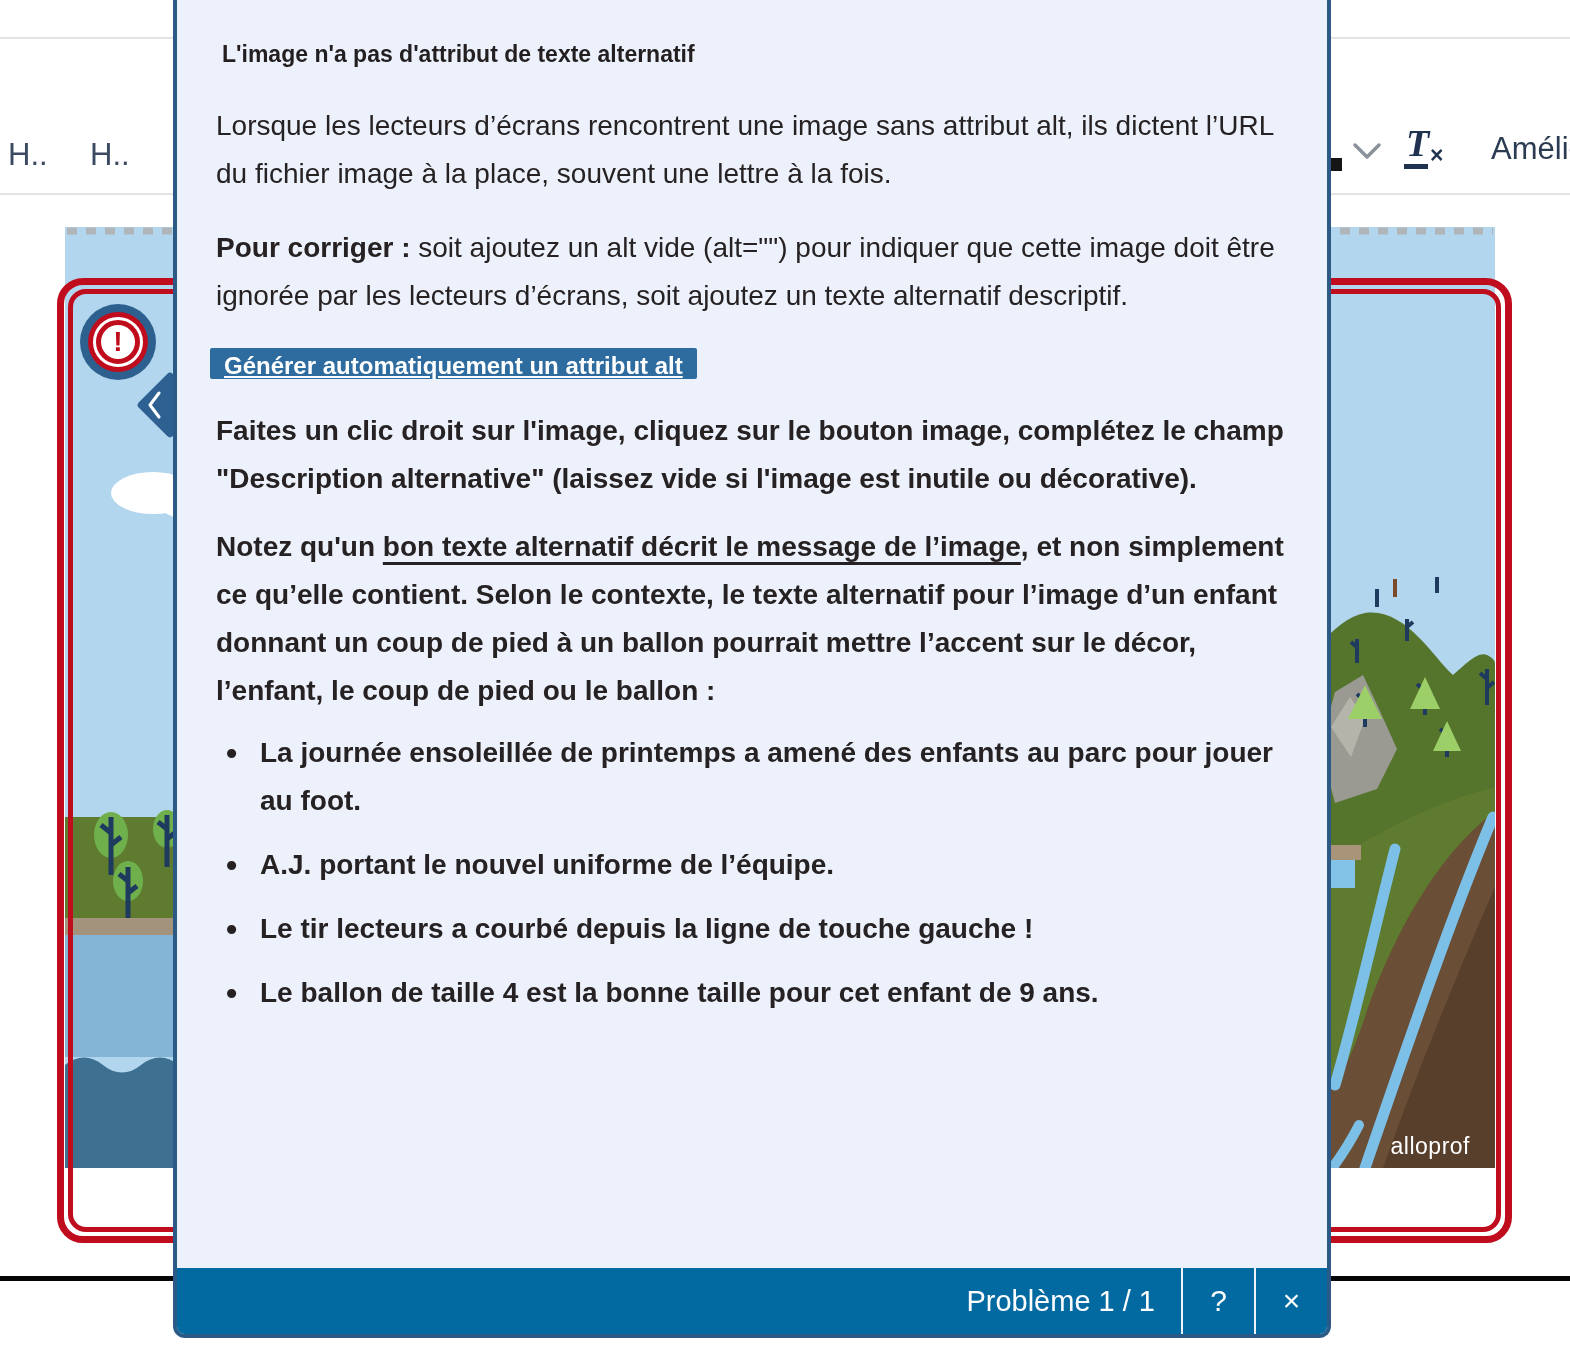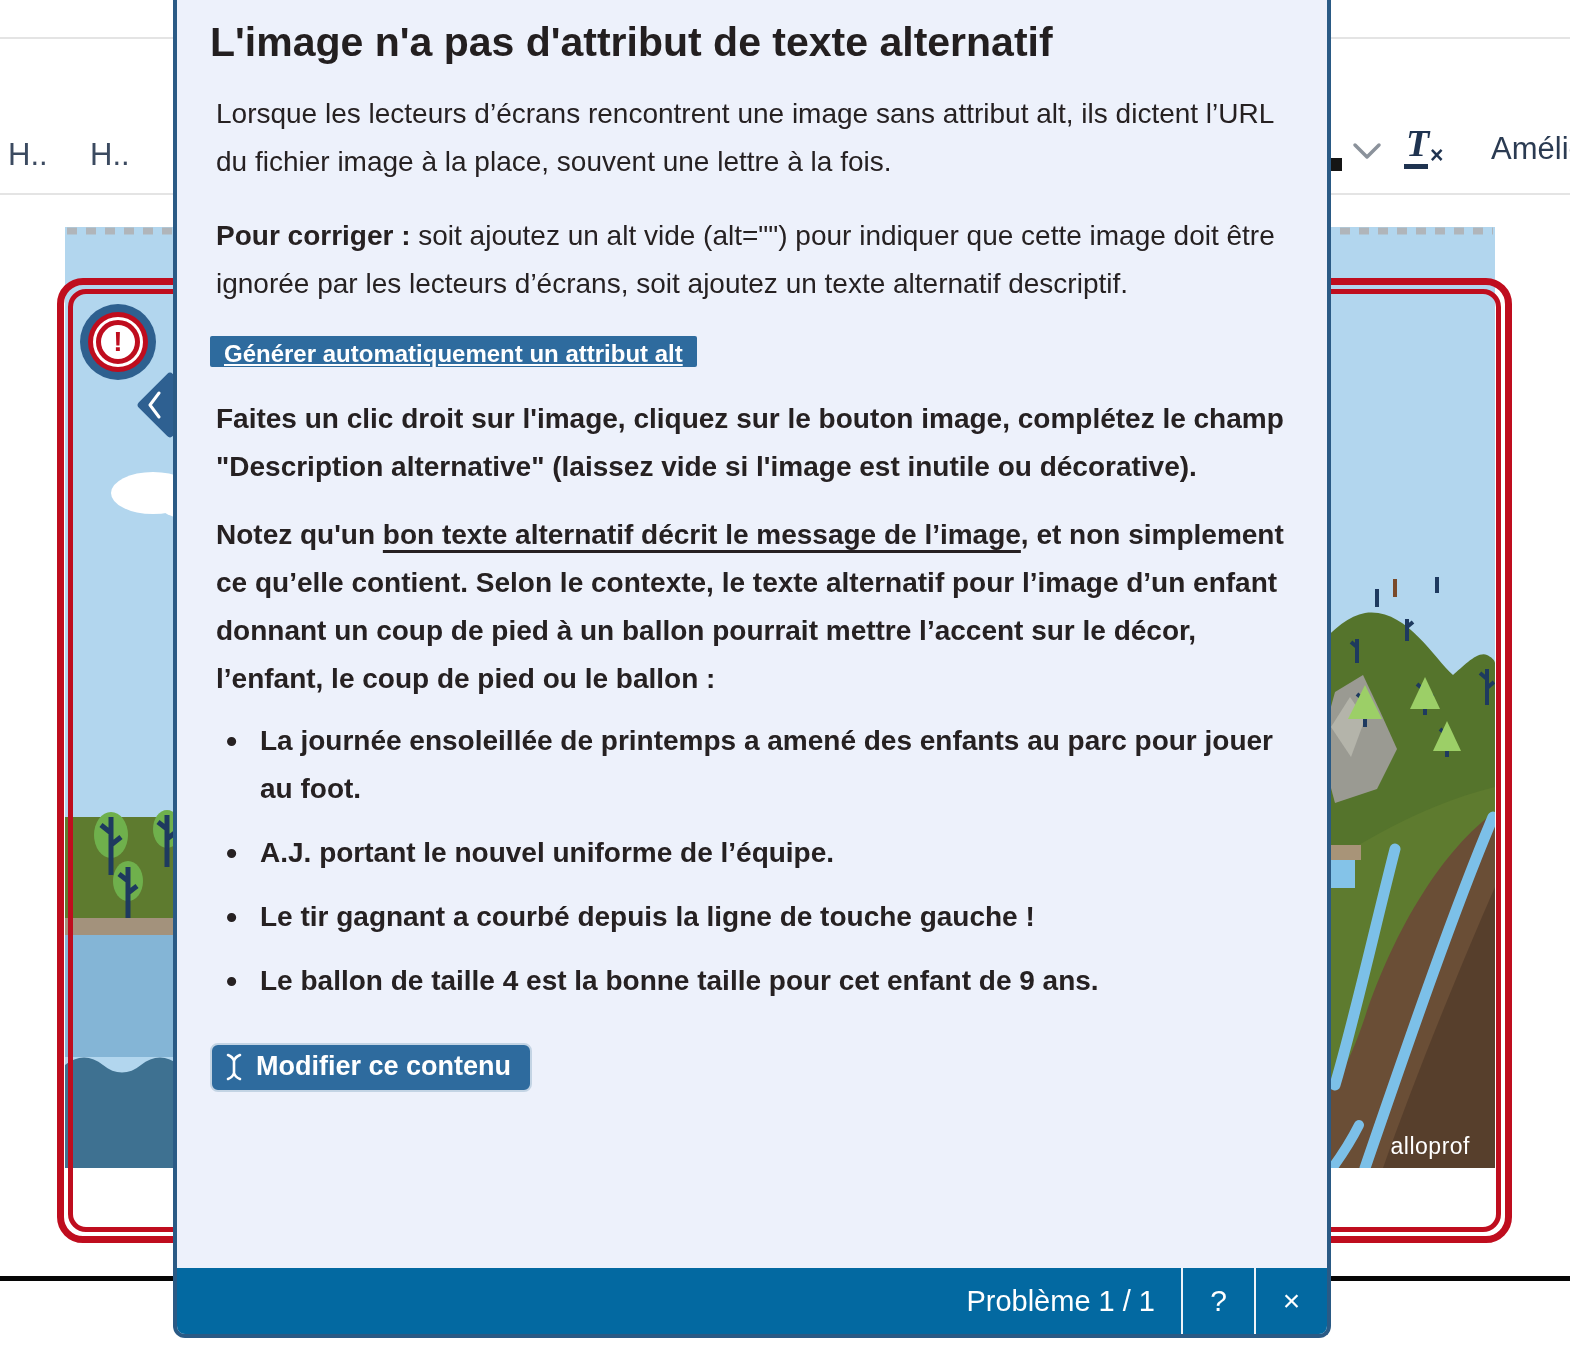--- a/index.html
+++ b/index.html
@@ -38,21 +38,21 @@
 
   .pointer{position:absolute;left:143px;top:378px;width:54px;height:54px;z-index:6;}
   .pointer .diamond{position:absolute;inset:3px;background:#2e6091;transform:rotate(45deg);border-radius:4px;}
   .pointer svg{position:absolute;left:3px;top:13px;}
 
   
   .dialog{position:absolute;left:173px;top:0;width:1158px;height:1338px;box-sizing:border-box;
           background:#edf1fb;border:4px solid #2a5a85;border-top:none;
           border-radius:0 0 12px 12px;z-index:10;display:flex;flex-direction:column;}
   .dialog-body{flex:1;padding:22px 28px 0 33px;overflow:hidden;color:#262122;}
-  .dialog h1{margin:0;font-size:41px;line-height:40px;font-weight:bold;color:#231f20;}
+  .dialog h1{margin:12px;font-size:23px;line-height:40px;font-weight:bold;color:#231f20;}
   .dialog p{margin:6px;font-size:28px;line-height:48px;}
   .p1{margin-top:28px !important;}
   .p2{margin-top:26px !important;}
   .p3{margin-top:28px !important;font-weight:bold;}
   .p3 .lead{font-weight:600;}
   .p4{margin-top:20px !important;font-weight:bold;}
   .u{text-decoration:underline;text-decoration-thickness:3px;text-underline-offset:6px;}
   .gen-btn{display:inline-block;margin-top:22px;background:#2e6b9e;color:#ffffff;border:none;
            font-family:inherit;font-weight:bold;font-size:24px;line-height:26px;
            padding:5px 14px 0 14px;border-radius:2px;cursor:pointer;text-decoration:underline;}
@@ -185,30 +185,24 @@
 
     <button class="gen-btn">Générer automatiquement un attribut alt</button>
 
     <p class="p3"><span class="lead">Faites un clic droit sur l'image,</span><span> cliquez sur le bouton image, complétez le champ "Description alternative" (laissez vide si l'image est inutile ou décorative).</span></p>
 
     <p class="p4"><span>Notez qu'un </span><span class="u">bon texte alternatif décrit le message de l’image</span><span>, et non simplement ce qu’elle contient. Selon le contexte, le texte alternatif pour l’image d’un enfant donnant un coup de pied à un ballon pourrait mettre l’accent sur le décor, l’enfant, le coup de pied ou le ballon :</span></p>
 
     <ul class="hints">
       <li>La journée ensoleillée de printemps a amené des enfants au parc pour jouer au foot.</li>
       <li>A.J. portant le nouvel uniforme de l’équipe.</li>
-      <li>Le tir gagnant a courbé depuis la ligne de touche gauche !</li>
+      <li>Le tir lecteurs a courbé depuis la ligne de touche gauche !</li>
       <li>Le ballon de taille 4 est la bonne taille pour cet enfant de 9 ans.</li>
     </ul>
 
-    <button class="edit-btn">
-      <svg width="18" height="30" viewBox="0 0 18 30">
-        <path d="M3 3 Q8 5 9 9 L9 21 Q8 25 3 27 M15 3 Q10 5 9 9 M15 27 Q10 25 9 21" stroke="#ffffff" stroke-width="2.6" fill="none" stroke-linecap="round"></path>
-      </svg>
-      <span>Modifier ce contenu</span>
-    </button>
   </div>
 
   <div class="dialog-footer">
     <div class="footer-spacer"></div>
     <div class="problem-label">Problème 1 / 1</div>
     <div class="vsep"></div>
     <button class="footer-cell">?</button>
     <div class="vsep"></div>
     <button class="footer-cell">×</button>
   </div>

